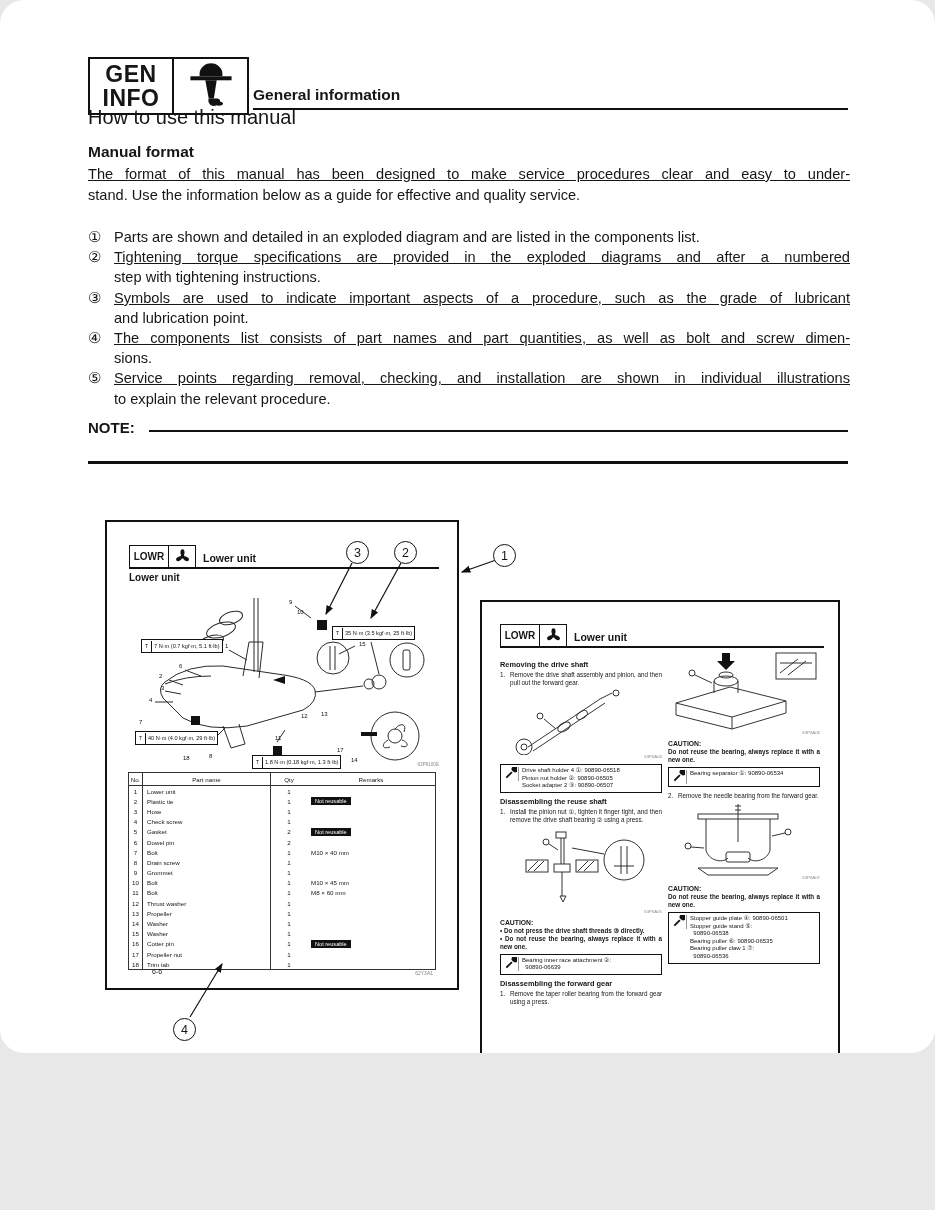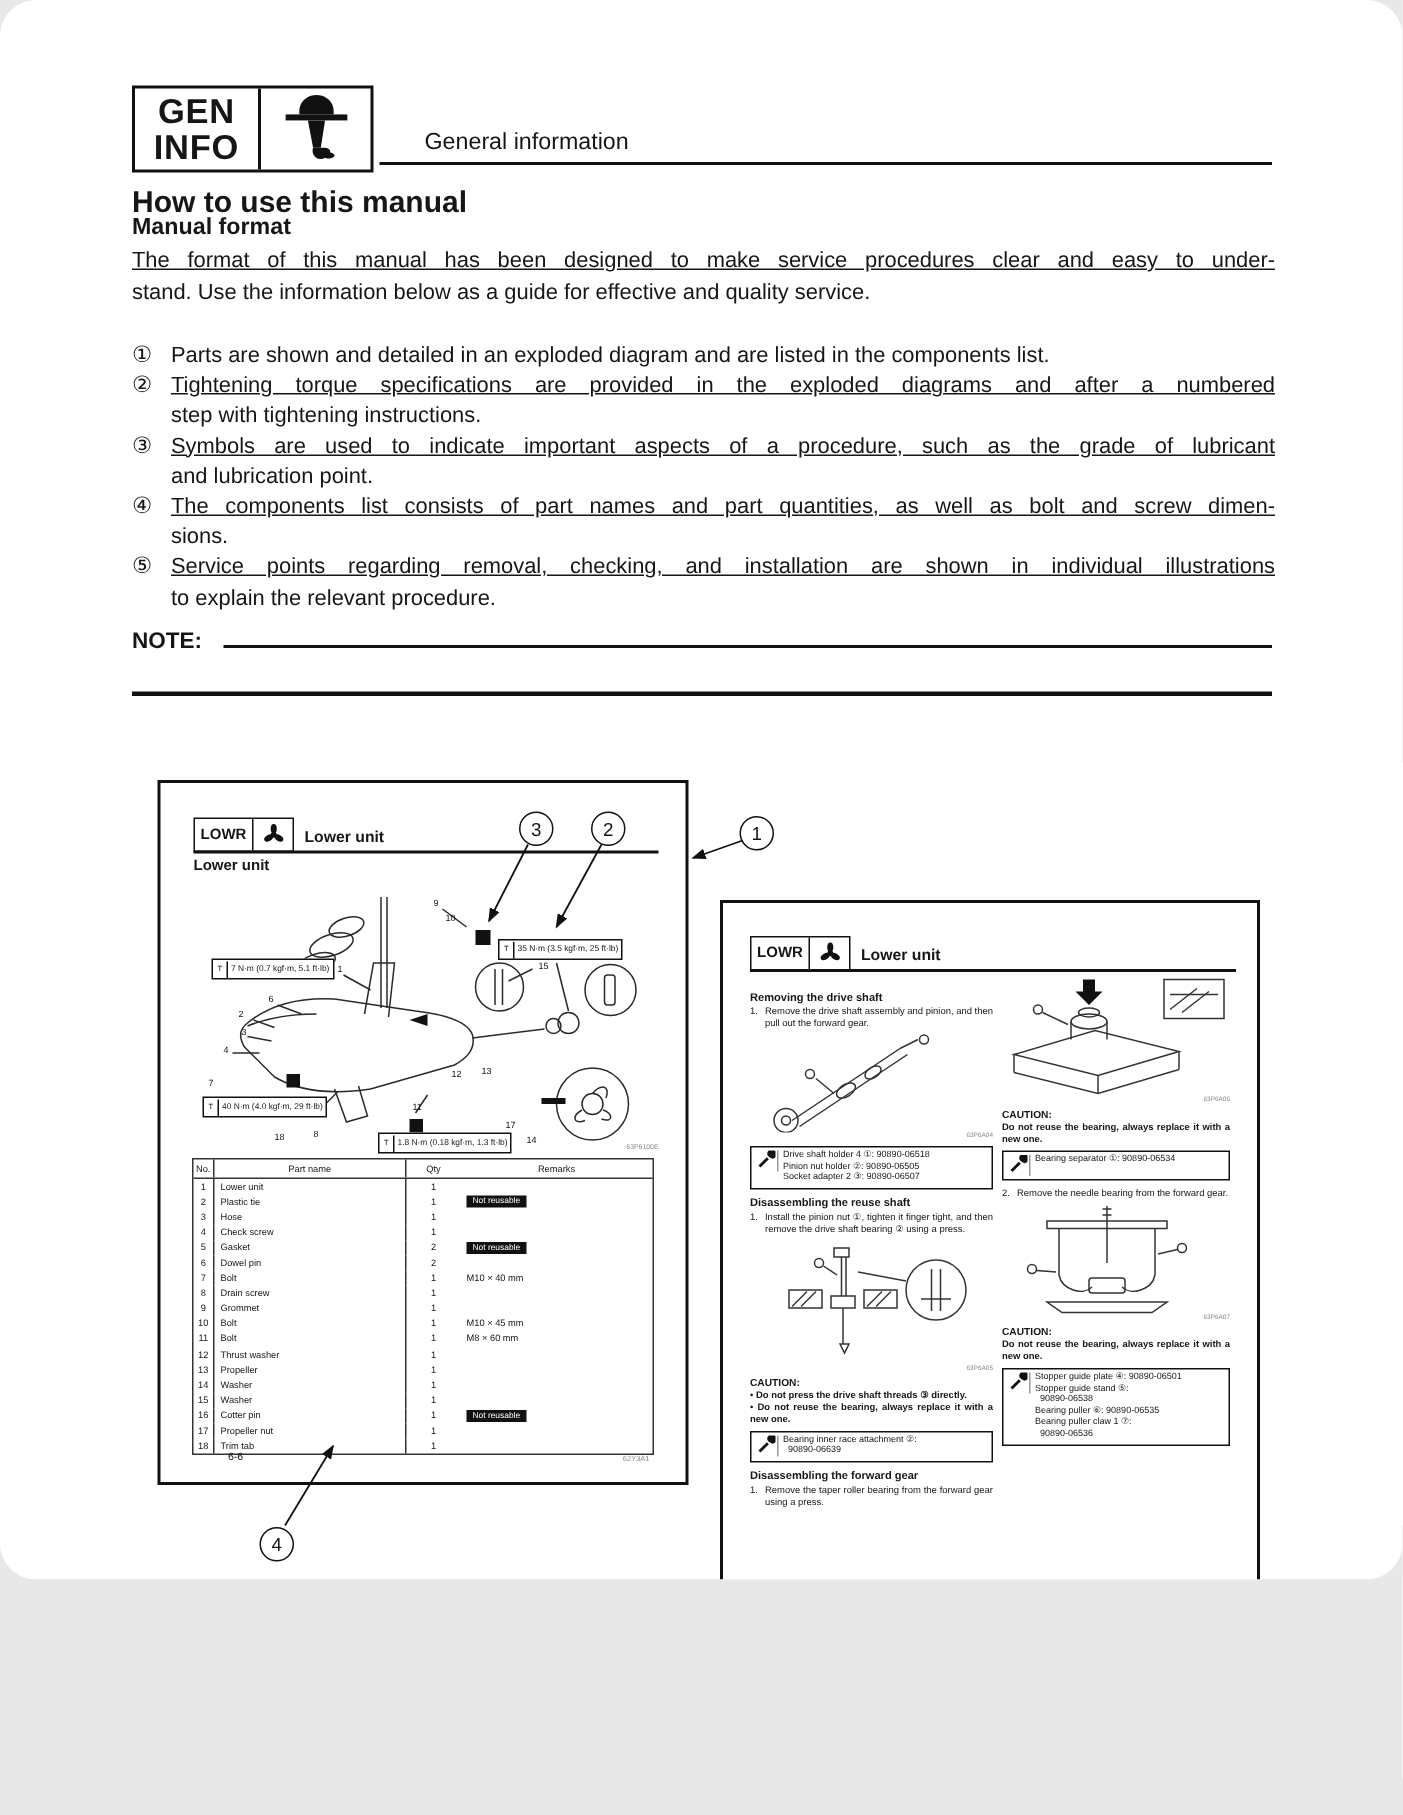--- a/index.html
+++ b/index.html
@@ -4,23 +4,23 @@
 <style>
   html,body{margin:0;padding:0;background:#e8e8e8;}
   .page{position:relative;width:935px;height:1053px;background:#ffffff;
         font-family:"Liberation Sans",sans-serif;color:#161616;overflow:hidden;border-radius:24px;}
   .abs{position:absolute;}
   
   .tabbox{left:88px;top:57px;width:157px;height:54px;border:2px solid #111;display:flex;}
   .tabcell{width:82px;border-right:2px solid #111;display:flex;flex-direction:column;
            align-items:center;justify-content:center;font-weight:bold;font-size:23px;line-height:24px;letter-spacing:.5px;}
   .iconcell{flex:1;display:flex;align-items:center;justify-content:center;}
-  .chapter{left:253px;top:86px;font-size:15.5px;font-weight:normal;margin-left:30px;}
+  .chapter{left:253px;top:86px;font-size:15.5px;font-weight:bold;}
   .chaprule{left:253px;top:108px;width:595px;height:2.4px;background:#111;}
-  .h1{left:88px;top:124px;font-size:20px;font-weight:bold;text-align:center;}
+  .h1{left:88px;top:106px;font-size:20px;font-weight:normal;text-align:center;}
   .h2{left:88px;top:143px;font-size:15.5px;font-weight:bold;}
   
   .intro{left:88px;top:164px;width:762px;font-size:14.6px;}
   .ln{height:20.6px;line-height:20.6px;white-space:nowrap;}
   .j{text-align:justify;text-align-last:justify;white-space:normal;text-decoration:underline;}
   .list{left:88px;top:227px;width:762px;font-size:14.6px;}
   .li{display:flex;}
   .num{width:26px;flex:none;font-size:15px;line-height:20.2px;}
   .lt{flex:1;}
   .lt .ln{height:20.2px;line-height:20.2px;}

